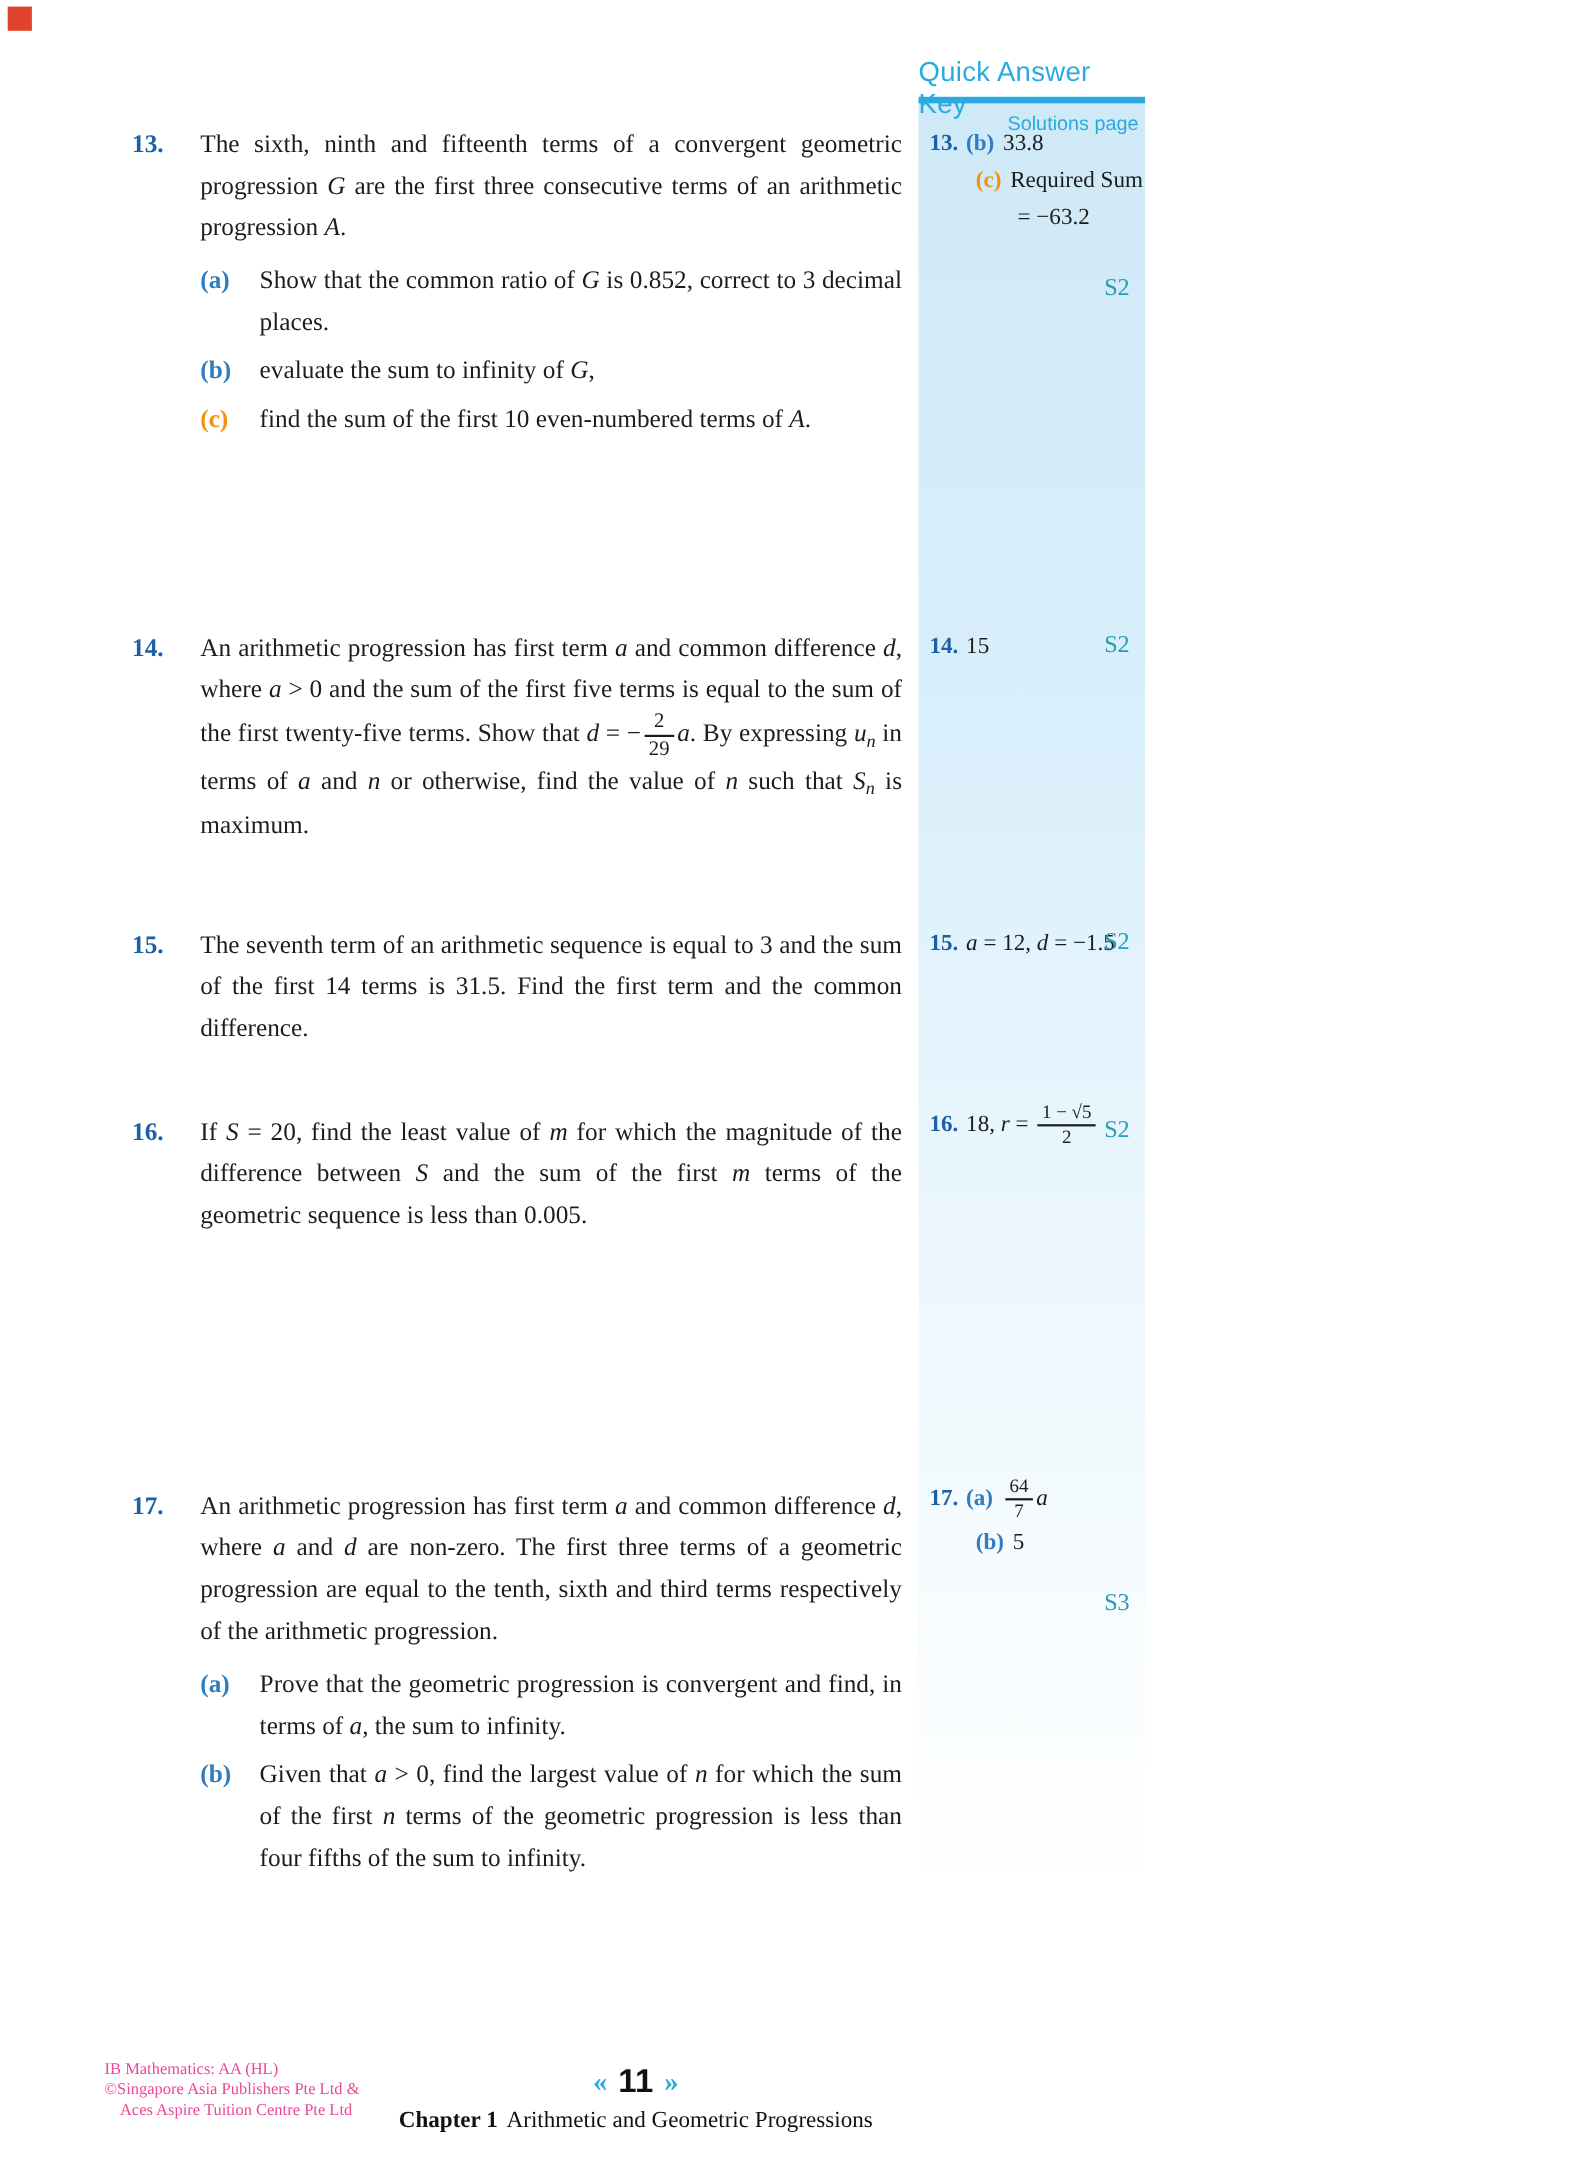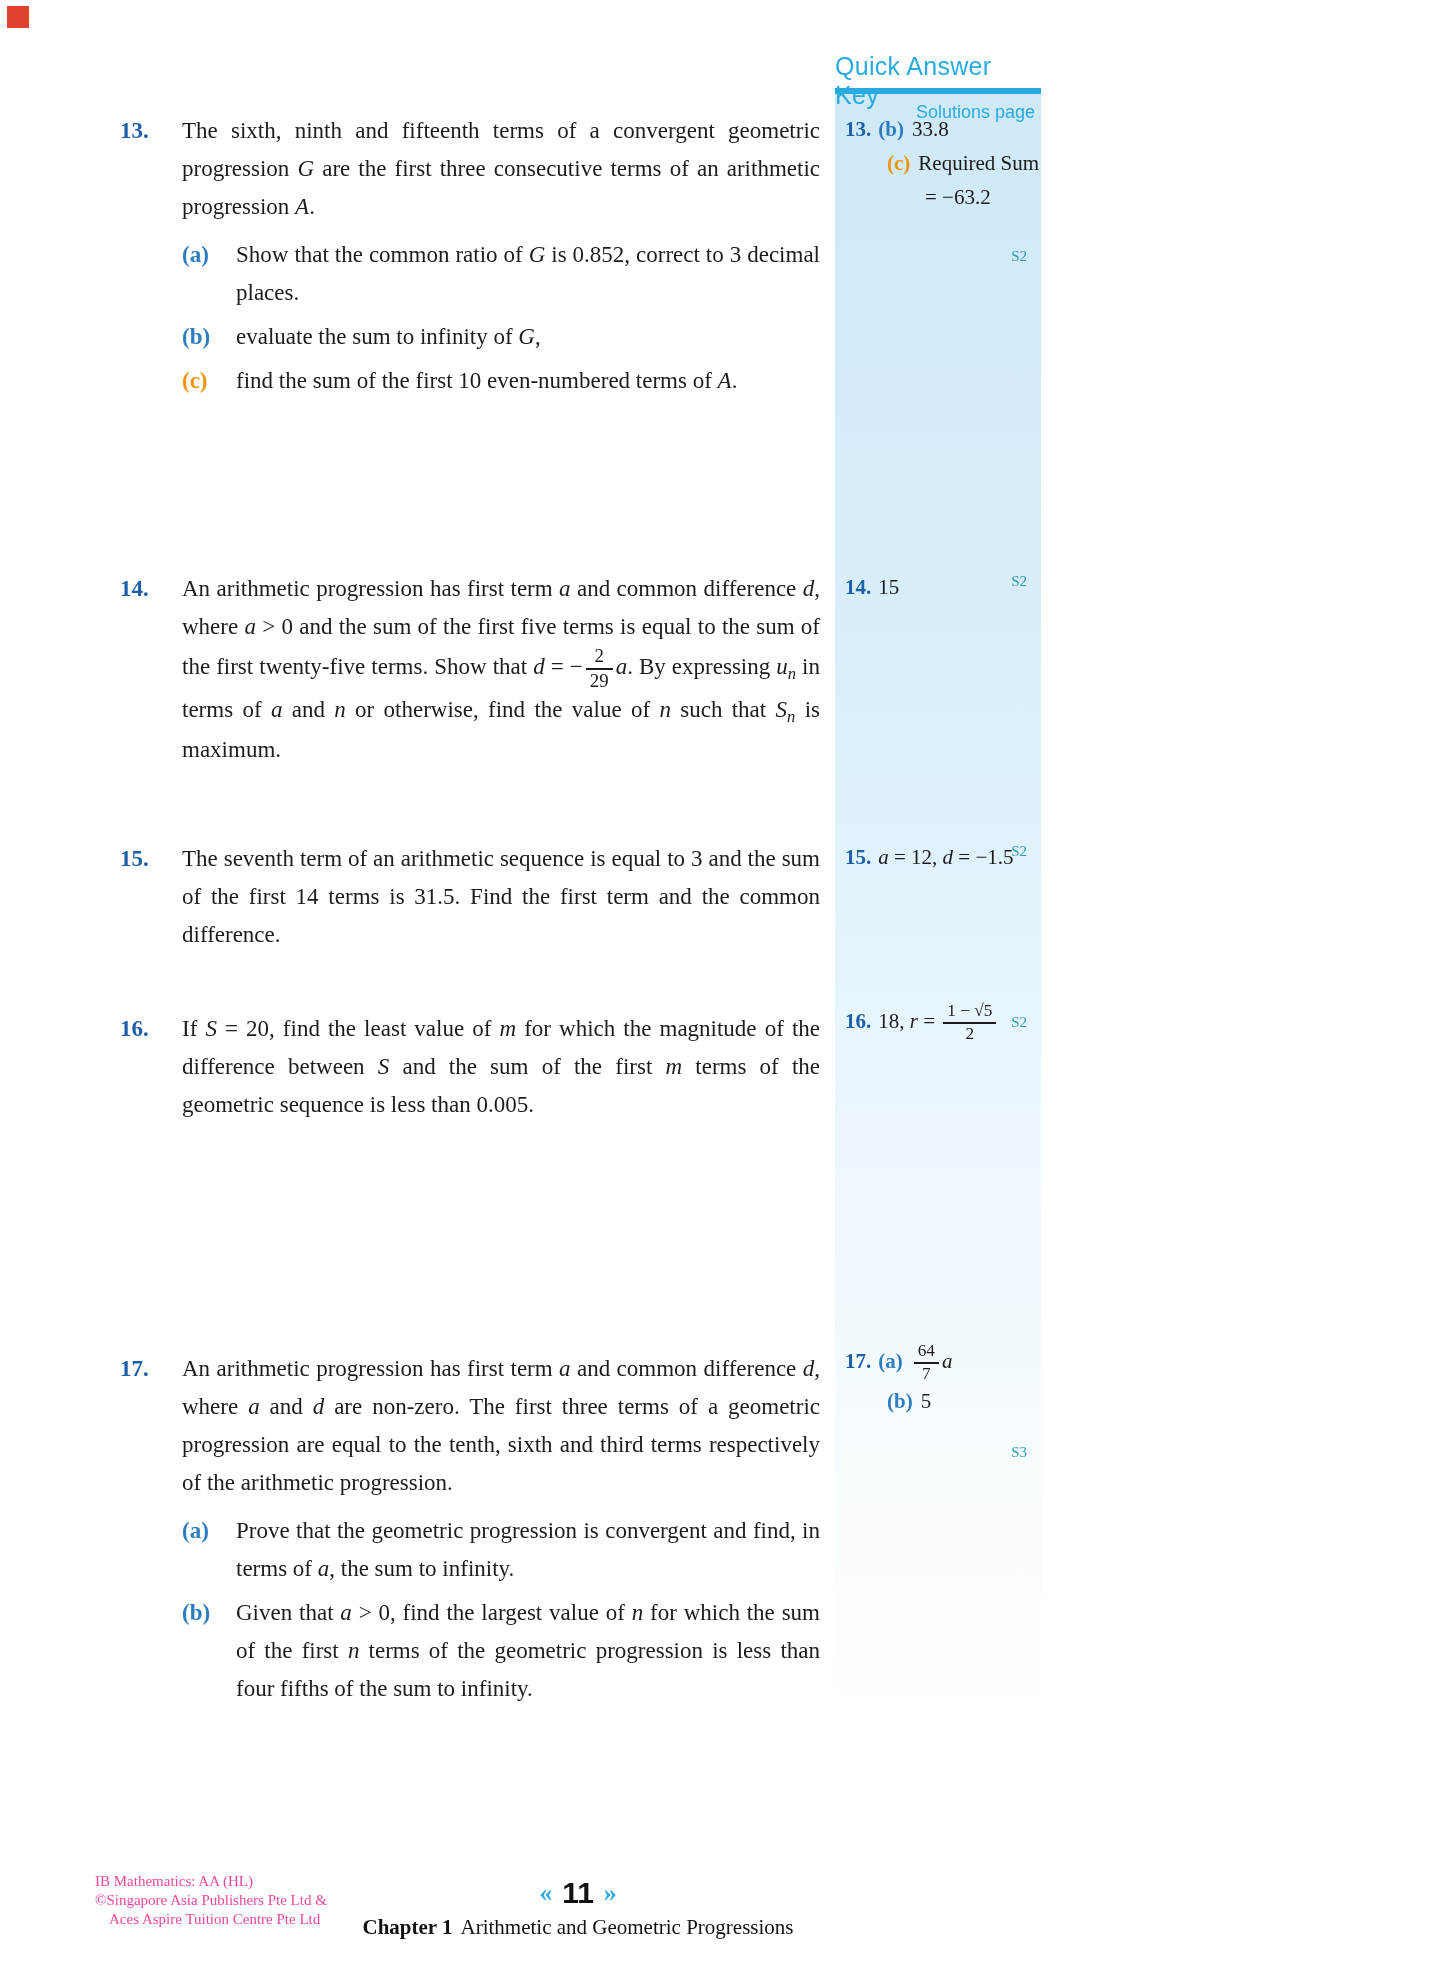--- a/index.html
+++ b/index.html
@@ -36,21 +36,21 @@
   .ak-title { position:relative; z-index:2; font-family:"Liberation Sans", sans-serif; font-size:25px; color:var(--cyan, #29abe2); letter-spacing:0.3px; }
   .ak-bar { position:absolute; left:0; top:36px; width:100%; height:6px; background:var(--cyan, #29abe2); z-index:2; }
   .ak-bg { position:absolute; left:0; top:42px; width:100%; height:1620px; z-index:0;
     background:linear-gradient(180deg, var(--panel_blue, #cfe9f7) 0%, #d9effb 35%, #ecf7fd 65%, #ffffff 100%); }
   .ak-sub { position:absolute; top:50px; right:6px; z-index:2; font-family:"Liberation Sans", sans-serif; font-size:18px; color:var(--cyan, #29abe2);text-align:center; }
   .ak-entry { position:absolute; left:10px; width:222px; z-index:2; font-size:21px; line-height:34px; }
   .ak-num { font-weight:700; color:var(--question_blue, #1d5fa9); margin-right:7px; }
   .ak-label { font-weight:700; margin-right:8px; }
   .ind1 { padding-left:42px; }
   .ind2 { padding-left:80px; }
-  .ak-badge { position:absolute; right:14px; z-index:2; font-size:15px; color:var(--badge_teal, #2c9ab5); }
+  .ak-badge { position:absolute; right:14px; z-index:2; font-size:22px; color:var(--badge_teal, #2c9ab5); }
 
   
   .f-left { position:absolute; left:95px; top:1872px; font-size:15px; line-height:19px; color:#ec4899; }
   .f-left .ind { padding-left:14px; }
   .f-center { position:absolute; left:298px; top:1876px; width:560px; text-align:center; }
   .f-pagerow { height:38px; }
   .guil { color:var(--cyan, #29abe2); font-weight:700; font-size:26px; vertical-align:middle; }
   .pno { font-weight:700; font-size:30px; color:#111; margin:0 10px; vertical-align:middle; font-family:"Liberation Sans", sans-serif; }
   .f-chap { margin-top:1px; font-size:21px; color:#111; }
   .chap-label { font-weight:700; margin-right:8px; }

